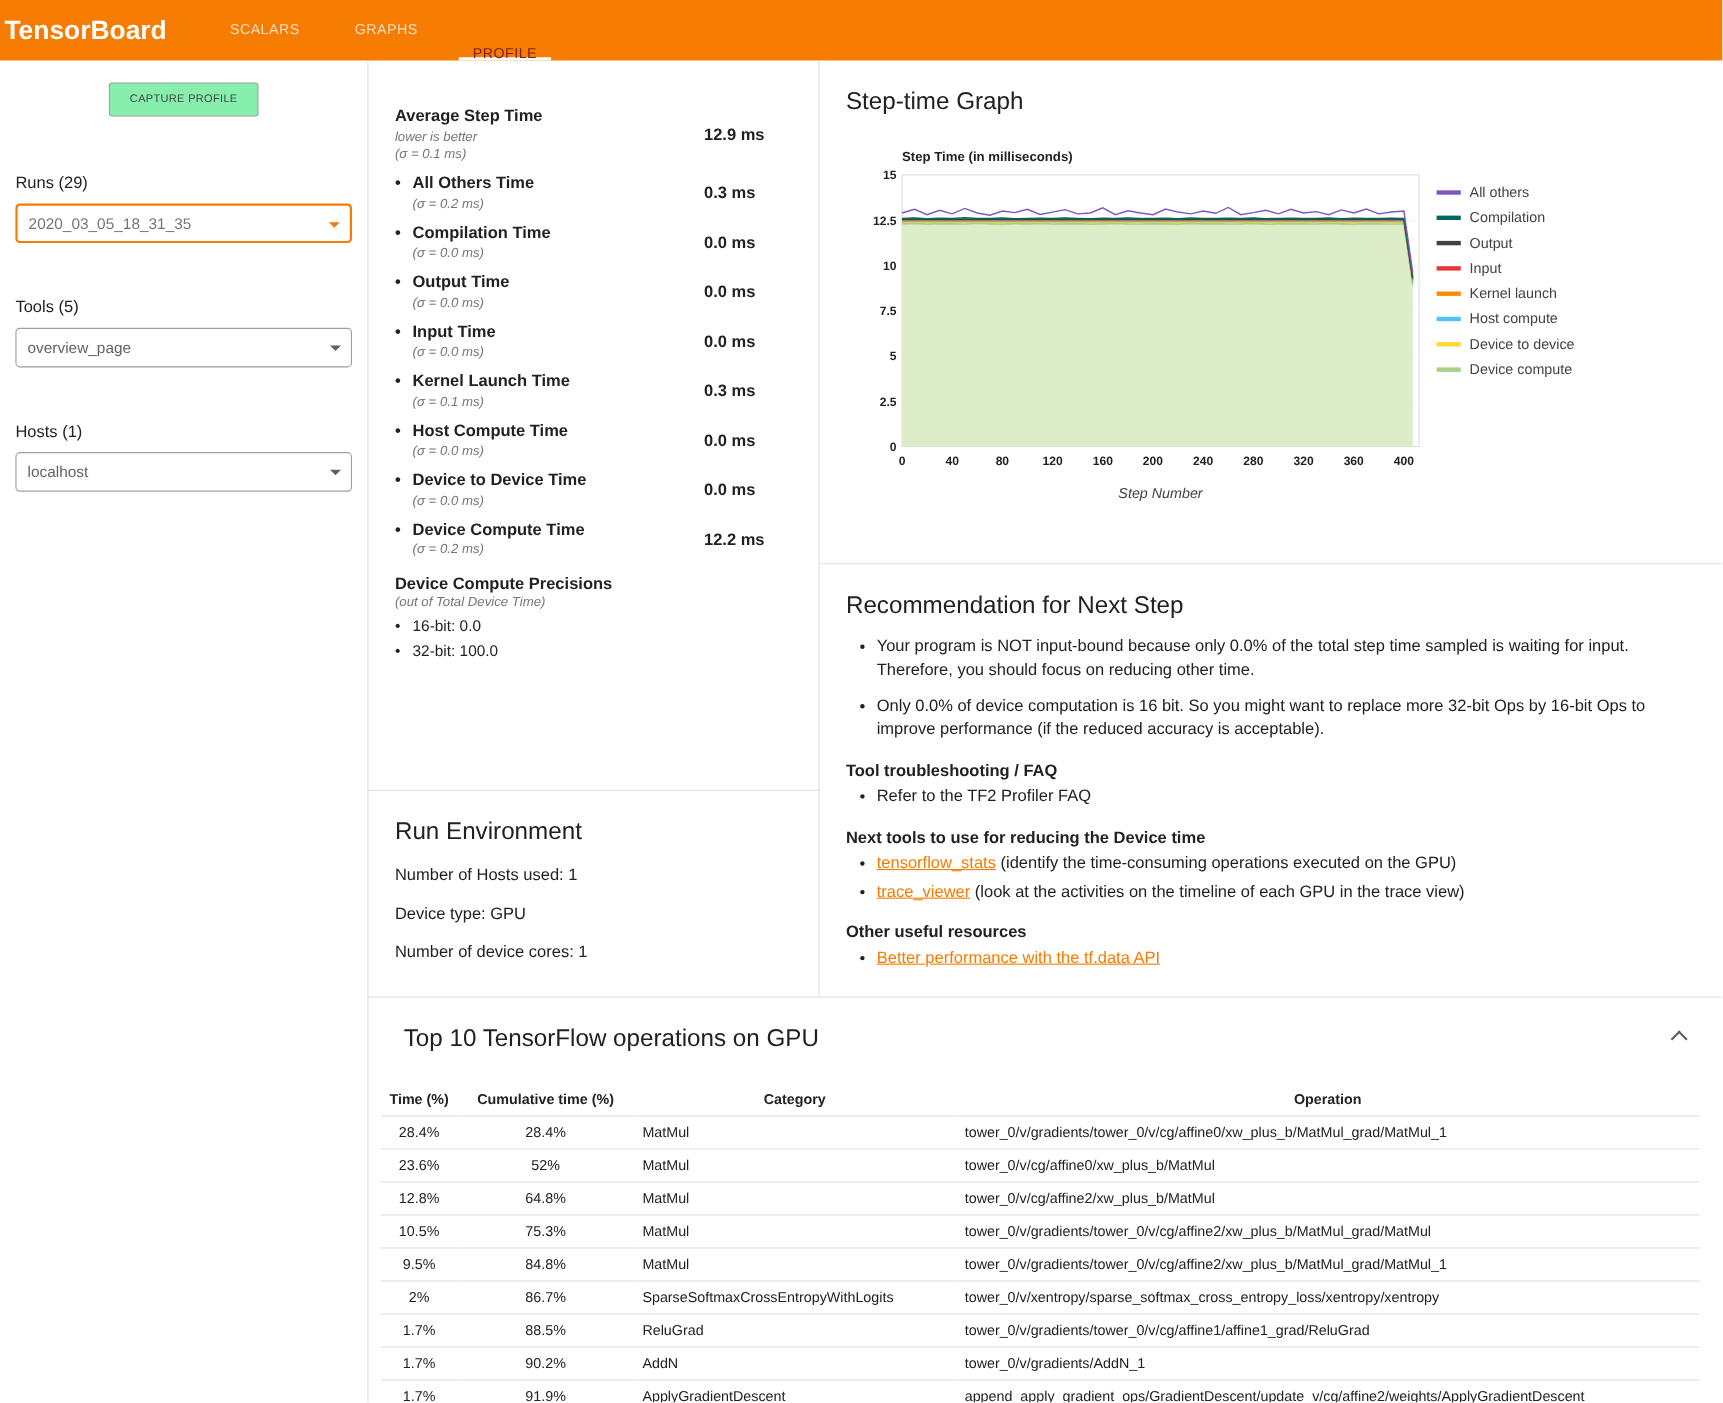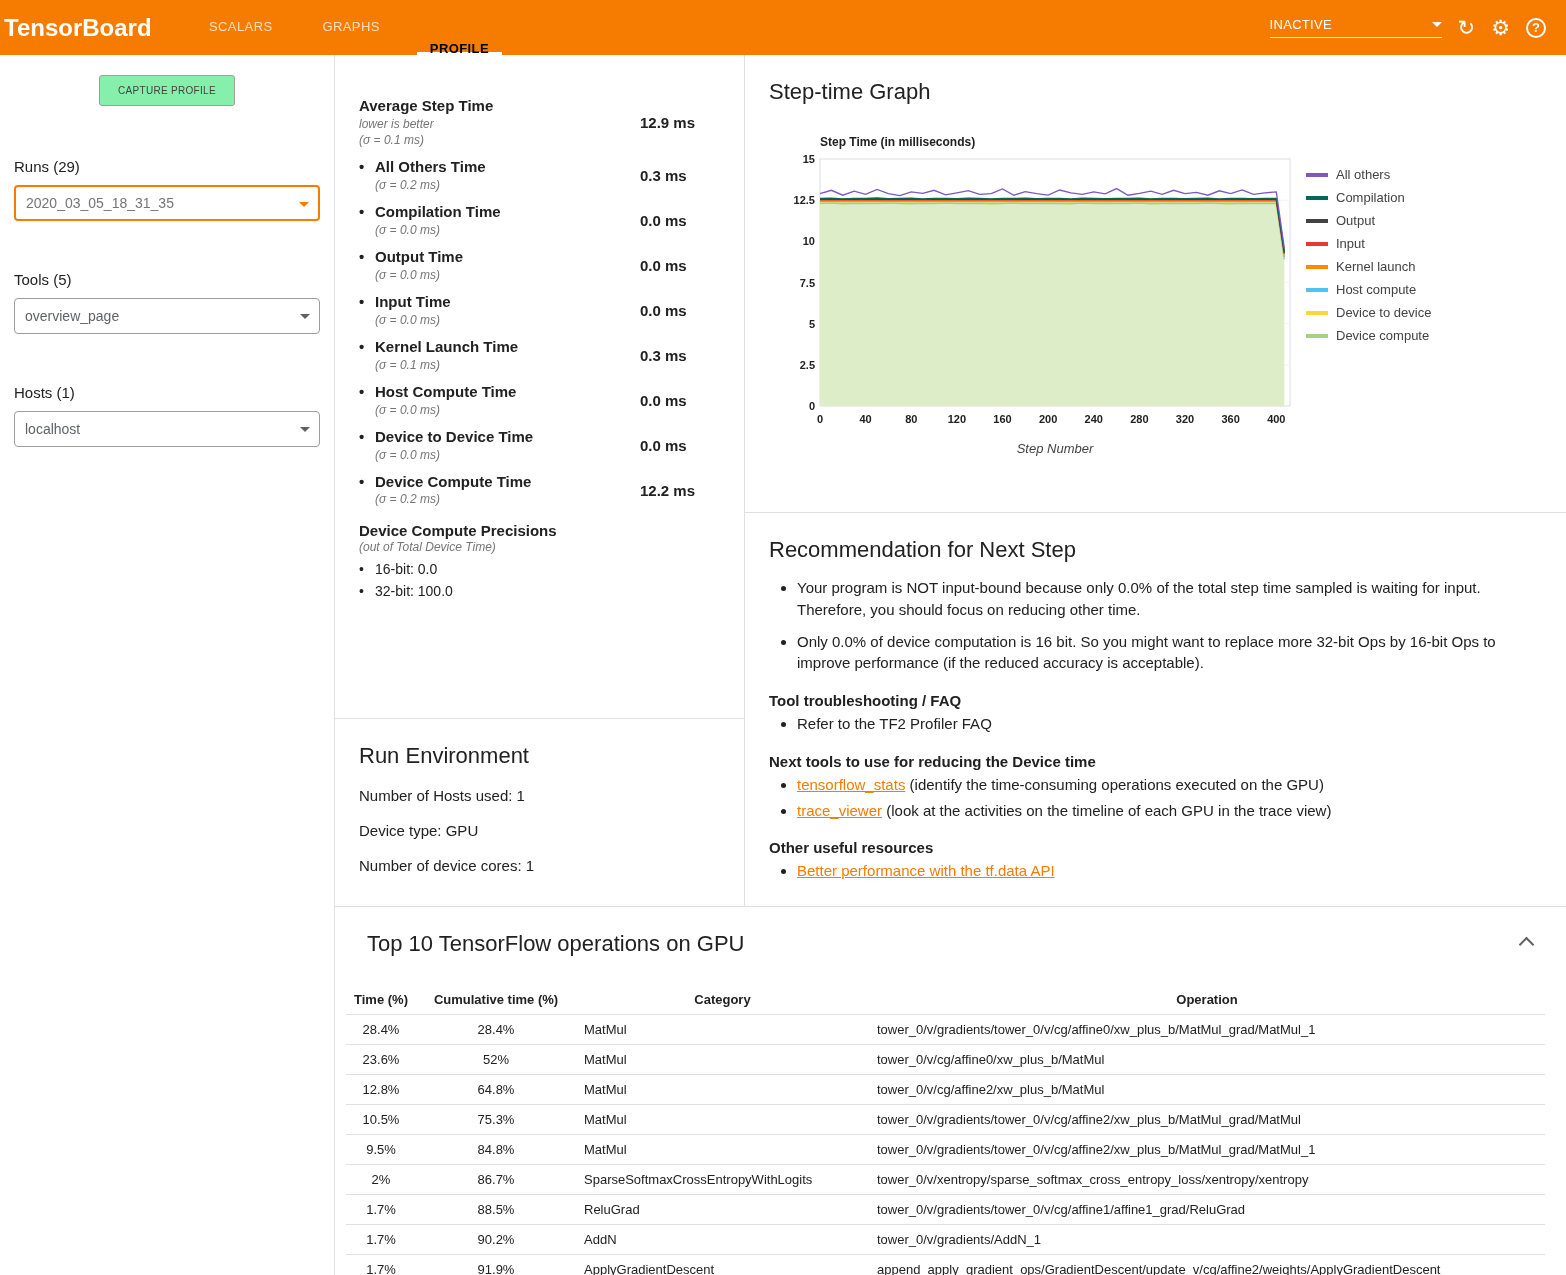--- a/index.html
+++ b/index.html
@@ -10,21 +10,21 @@
     color:#212121; background:#fff; position:relative;
   }
   h2 { font-size:22px; font-weight:400; margin:0; color:#212121; }
 
   
   .header { height:55px; background:#f57c00; display:flex; align-items:stretch; color:#fff; }
   .brand { display:flex; align-items:center; padding-left:4px; width:184px; font-size:24px; font-weight:bold; }
   .tabs { display:flex; }
   .tab { display:flex; align-items:center; padding:0 13px; margin:0 12px; font-size:13px; letter-spacing:.4px;
          color:rgba(255,255,255,.75); cursor:pointer; border-bottom:3px solid transparent; }
-  .tab.active { color:#000000; font-weight:bold; border-bottom-color:#fff;margin-top:44px; }
+  .tab.active { color:#7f1d1d; font-weight:normal; border-bottom-color:#fff;margin-top:44px; }
   .header-right { margin-left:auto; display:flex; align-items:center; gap:16px; padding-right:20px; }
   .status-select { width:172px; display:flex; align-items:center; justify-content:space-between;
                    border-bottom:1px solid rgba(255,255,255,.85); padding-bottom:5px; font-size:13px;
                    letter-spacing:.3px; cursor:pointer; }
   .hicon { font-size:21px; line-height:1; cursor:pointer; }
   .help { width:20px; height:20px; border:2px solid #fff; border-radius:50%; font-size:13px; font-weight:bold;
           display:flex; align-items:center; justify-content:center; cursor:pointer; }
   .caret { width:0; height:0; border-left:5px solid transparent; border-right:5px solid transparent; }
   .caret-white  { border-top:5px solid #fff; }
   .caret-orange { border-top:5px solid #f57c00; }
@@ -106,29 +106,20 @@
 </head>
 <body>
 
 <div class="header">
   <div class="brand">TensorBoard</div>
   <nav class="tabs">
       <div class="tab">SCALARS</div>
       <div class="tab">GRAPHS</div>
       <div class="tab active">PROFILE</div>
     </nav>
-  <div class="header-right">
-    <div class="status-select">
-      <span>INACTIVE</span>
-      <span class="caret caret-white"></span>
-    </div>
-    <span class="hicon">↻</span>
-    <span class="hicon">⚙</span>
-    <span class="help">?</span>
-  </div>
 </div>
 
 <div class="content">
 
   <aside class="sidebar">
     <button class="capture-btn">CAPTURE PROFILE</button>
 
     <div class="side-label first">Runs (29)</div>
     <div class="select runs">
       <span>2020_03_05_18_31_35</span>

